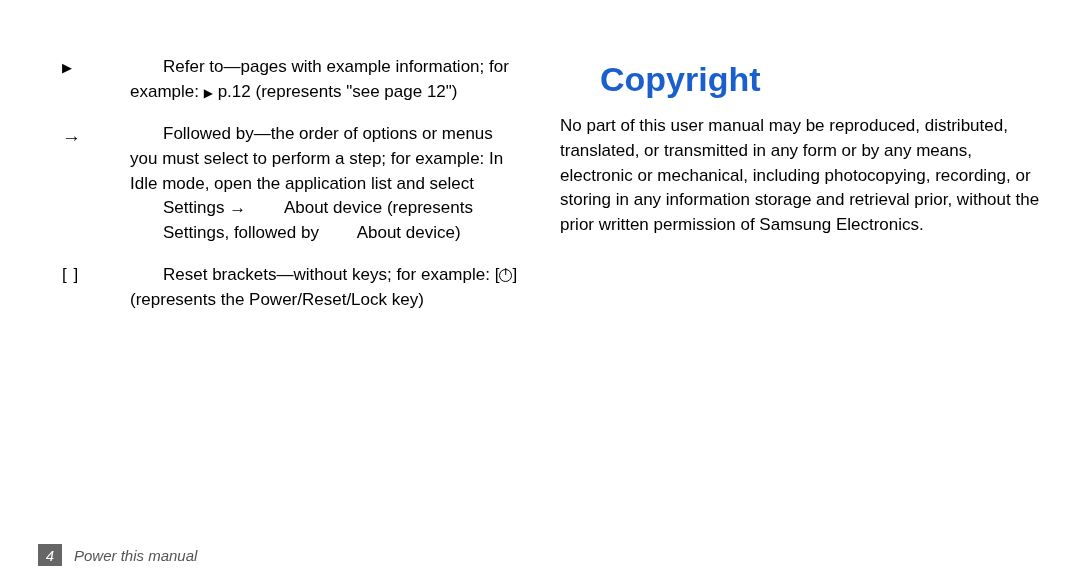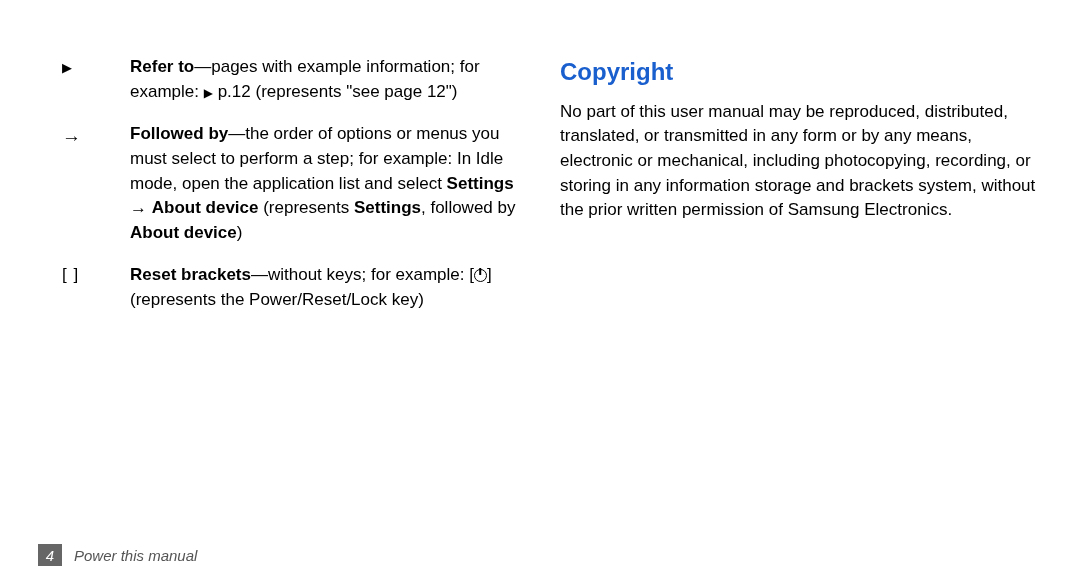--- a/index.html
+++ b/index.html
@@ -33,28 +33,29 @@
     }
     .def-symbol {
       flex: 0 0 70px;
       font-size: 17px;
       text-align: left;
       padding-left: 2px;
     }
     .def-text {
       flex: 1;
     }
-    .bold { font-weight: 700; }
+    .bold { font-weight: 400; margin-left: 33px; }
     .tri-right::before { content: "\25B6"; font-size: 13px; }
     .arrow-right { font-size: 19px; }
     .heading {
       color: #1a5fce;
-      font-size: 24px;
+      font-size: 34px;
       font-weight: 700;
       margin-bottom: 10px;
+      margin-left: 40px;
     }
     .p-line { margin-bottom: 2px; }
     .footer {
       position: absolute;
       bottom: 20px;
       left: 38px;
       display: flex;
       align-items: center;
       gap: 12px;
       font-style: italic;
@@ -118,21 +119,21 @@
       <div class="def-symbol" style="letter-spacing:1px;">[     ]</div>
       <div class="def-text">
         <span class="bold">Reset brackets</span><span>—without keys; for example: [</span><span class="power-icon"></span><span>] (represents the Power/Reset/Lock key)</span>
       </div>
     </div>
 
   </div>
 
   <div class="col col-right">
     <div class="heading">Copyright</div>
-    <div class="p-line">No part of this user manual may be reproduced, distributed, translated, or transmitted in any form or by any means, electronic or mechanical, including photocopying, recording, or storing in any information storage and brackets system, without the prior written permission of Samsung Electronics.</div>
+    <div class="p-line">No part of this user manual may be reproduced, distributed, translated, or transmitted in any form or by any means, electronic or mechanical, including photocopying, recording, or storing in any information storage and retrieval prior, without the prior written permission of Samsung Electronics.</div>
   </div>
 
 </div>
 
 <div class="footer">
   <div class="page-num-box">4</div>
   <div>Power this manual</div>
 </div>
 
 </body></html>

